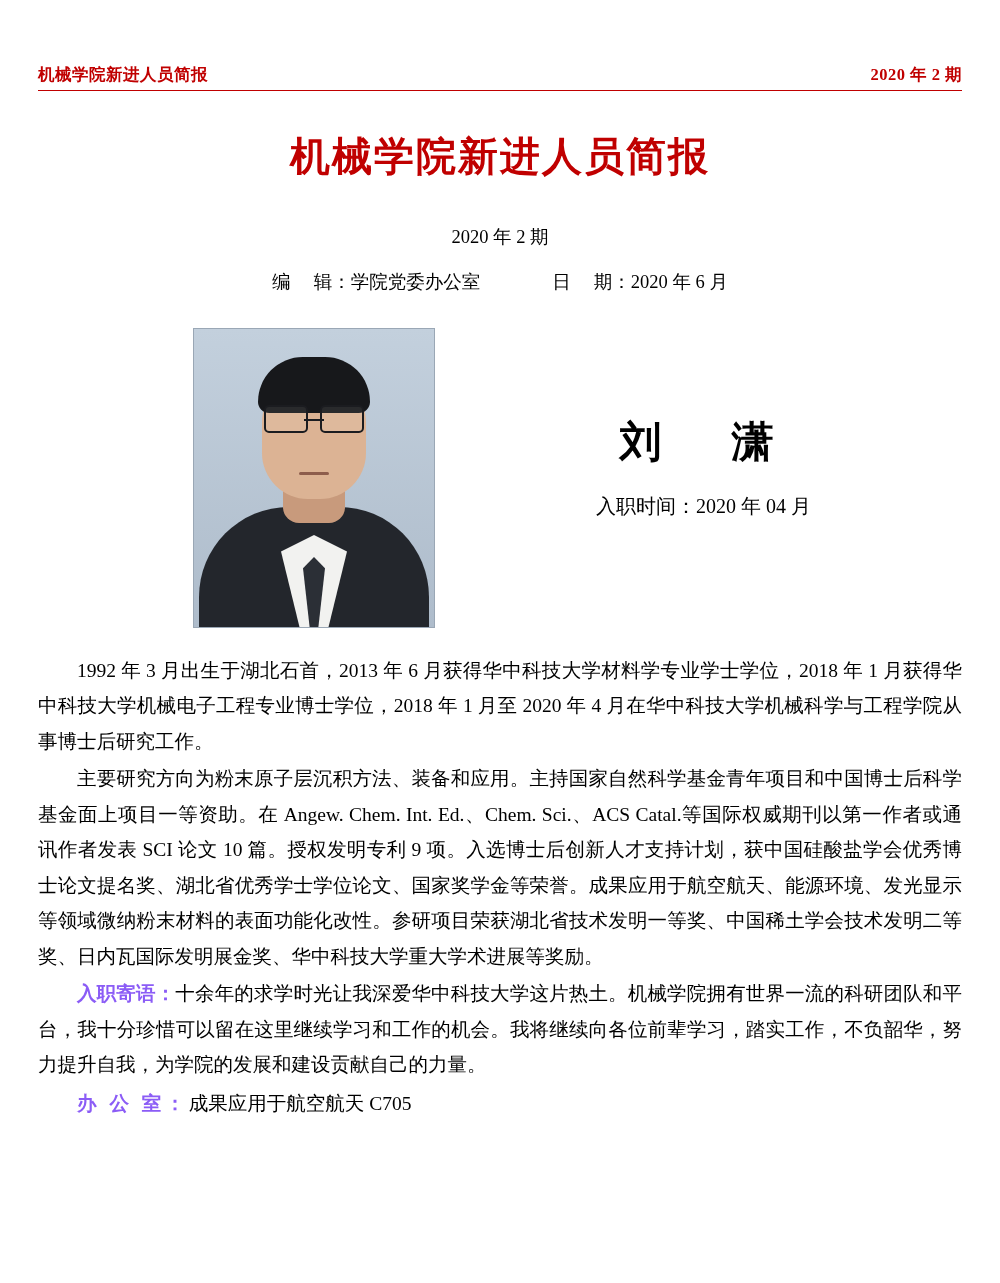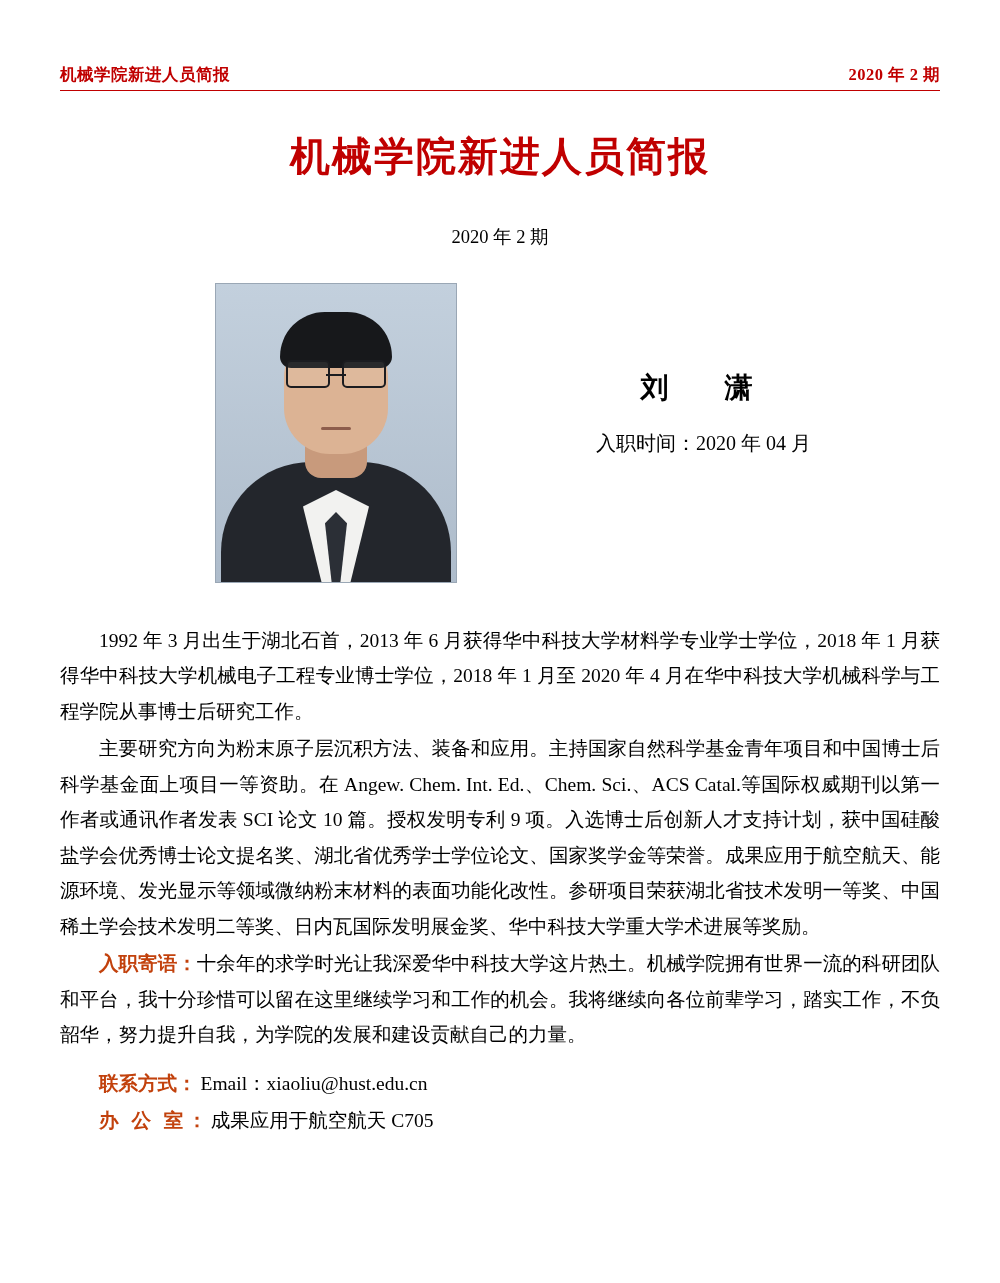--- a/index.html
+++ b/index.html
@@ -14,21 +14,21 @@
     color: #000000;
     position: relative;
     overflow: hidden;
   }
 
   .page {
     width: 1000px;
     height: 1108px;
     position: relative;
     box-sizing: border-box;
-    padding: 0 60px;
+    padding: 0 38px;
   }
 
   
   .header-row {
     display: flex;
     align-items: flex-end;
     justify-content: space-between;
     padding-top: 64px;
     font-weight: bold;
     font-size: 16.5px;
@@ -173,45 +173,45 @@
     border-radius: 3px;
   }
 
   .name-area {
     flex: 1;
     text-align: center;
     padding-left: 10px;
     padding-top: 86px;
   }
   .person-name {
-    font-size: 28px;
+    font-size: 42px;
     font-weight: bold;
     letter-spacing: 14px;
     white-space: pre;
   }
   .join-date {
     margin-top: 23px;
     font-size: 20px;
     white-space: pre;
   }
 
   
   .body-text {
-    margin-top: 40px;
+    margin-top: 25px;
     font-size: 19.5px;
     line-height: 1.82;
     text-align: justify;
     text-justify: inter-ideograph;
   }
   .body-text p {
     margin: 0 0 2px 0;
     text-indent: 2em;
   }
   .label-red {
-    color: #c2410c;
+    color: #8b5cf6;
     font-weight: bold;
   }
 
   .contact-line {
     margin-top: 12px;
     font-size: 19.5px;
     line-height: 1.9;
     text-indent: 2em;
   }
   .contact-line .val { margin-left: 4px; }
@@ -230,20 +230,25 @@
   <div class="header-row">
     <div class="header-left">机械学院新进人员简报</div>
     <div class="header-right">2020 年 2 期</div>
   </div>
   <div class="header-rule"></div>
 
   <div class="doc-title">机械学院新进人员简报</div>
 
   <div class="issue-line">2020 年 2 期</div>
 
+  <div class="meta-line">
+    <span class="meta-editor">编　 辑：学院党委办公室</span>
+    <span class="meta-gap"></span>
+    <span class="meta-date">日　 期：2020 年 6 月</span>
+  </div>
 
   <div class="person-block">
     <div class="photo-frame">
       <div class="ph-bg"></div>
       <div class="ph-suit"></div>
       <div class="ph-shirt"></div>
       <div class="ph-tie"></div>
       <div class="ph-neck"></div>
       <div class="ph-head"></div>
       <div class="ph-hair"></div>
@@ -256,21 +261,18 @@
       <div class="join-date">入职时间：2020 年 04 月</div>
     </div>
   </div>
 
   <div class="body-text">
     <p>1992 年 3 月出生于湖北石首，2013 年 6 月获得华中科技大学材料学专业学士学位，2018 年 1 月获得华中科技大学机械电子工程专业博士学位，2018 年 1 月至 2020 年 4 月在华中科技大学机械科学与工程学院从事博士后研究工作。</p>
     <p>主要研究方向为粉末原子层沉积方法、装备和应用。主持国家自然科学基金青年项目和中国博士后科学基金面上项目一等资助。在 Angew. Chem. Int. Ed.、Chem. Sci.、ACS Catal.等国际权威期刊以第一作者或通讯作者发表 SCI 论文 10 篇。授权发明专利 9 项。入选博士后创新人才支持计划，获中国硅酸盐学会优秀博士论文提名奖、湖北省优秀学士学位论文、国家奖学金等荣誉。成果应用于航空航天、能源环境、发光显示等领域微纳粉末材料的表面功能化改性。参研项目荣获湖北省技术发明一等奖、中国稀土学会技术发明二等奖、日内瓦国际发明展金奖、华中科技大学重大学术进展等奖励。</p>
     <p><span class="label-red">入职寄语：</span><span>十余年的求学时光让我深爱华中科技大学这片热土。机械学院拥有世界一流的科研团队和平台，我十分珍惜可以留在这里继续学习和工作的机会。我将继续向各位前辈学习，踏实工作，不负韶华，努力提升自我，为学院的发展和建设贡献自己的力量。</span></p>
   </div>
 
-  <div class="contact-line">
-    <span class="label-red">联系方式：</span><span class="val">Email：xiaoliu@hust.edu.cn</span>
-  </div>
 
   <div class="office-line">
     <span class="label-red lab">办 公 室：</span><span class="val">成果应用于航空航天 C705</span>
   </div>
 
 </div>
 
 </body></html>

